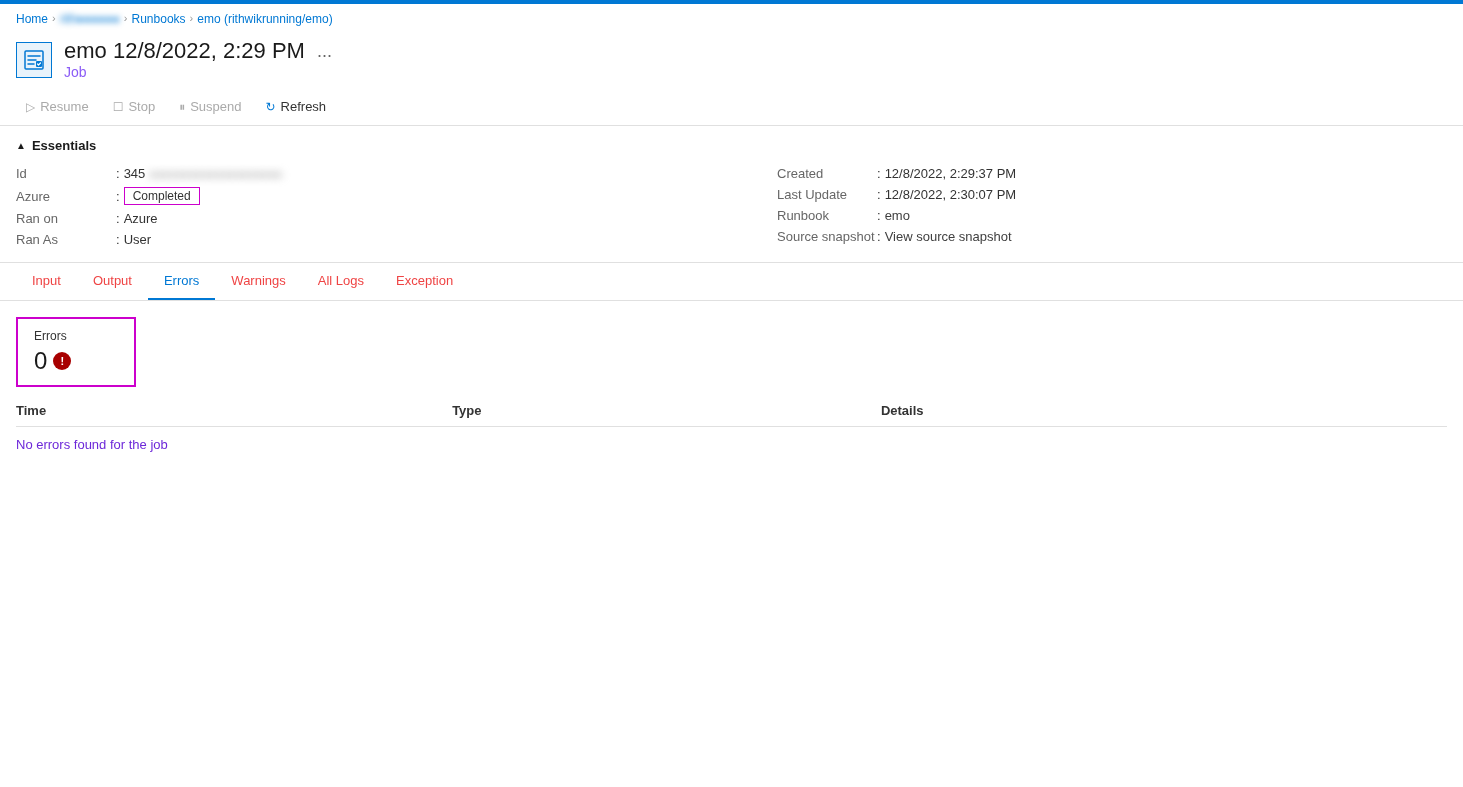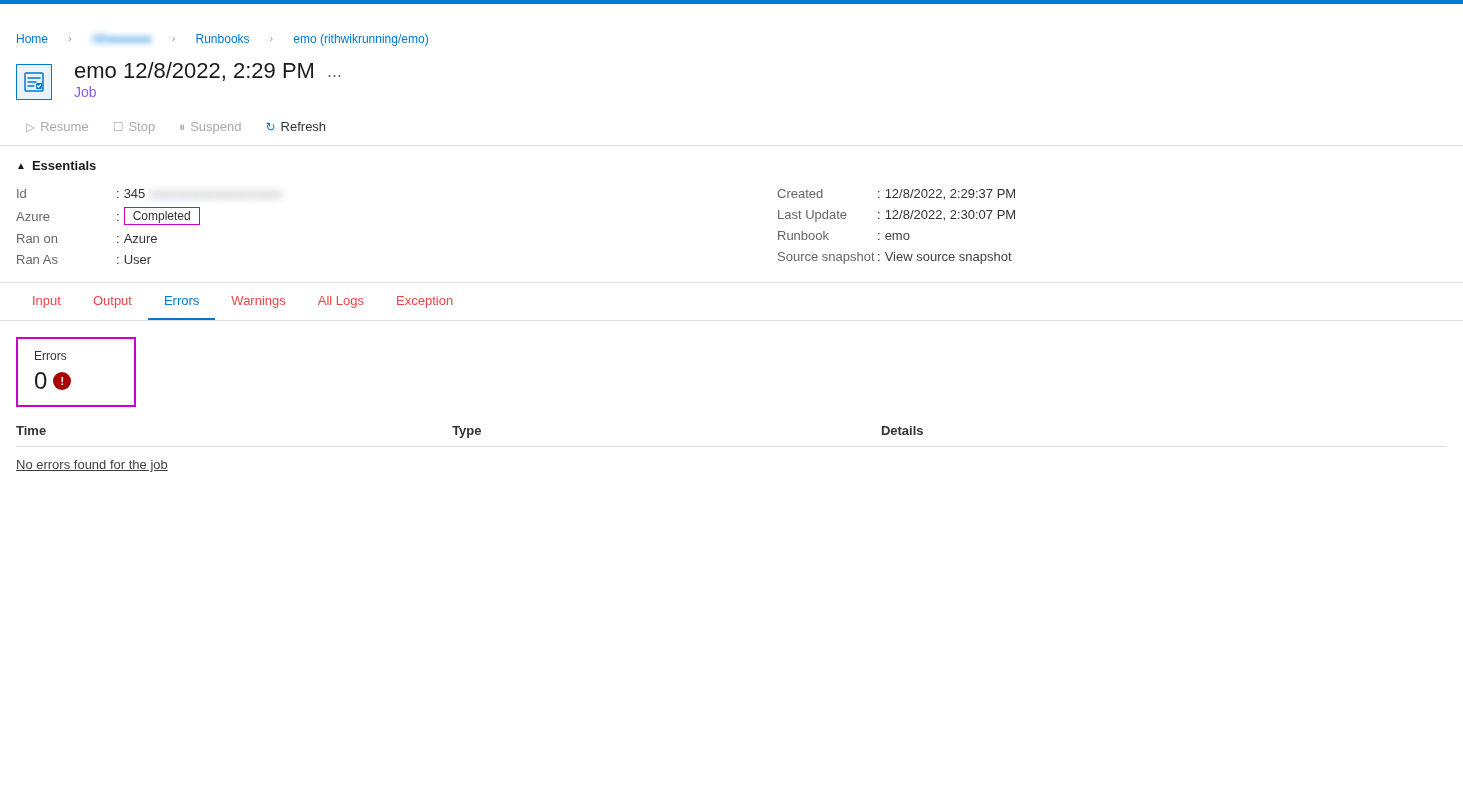--- a/index.html
+++ b/index.html
@@ -18,33 +18,32 @@
       background: #0078d4;
       width: 100%;
     }
 
     
     .breadcrumb {
       display: flex;
       padding: 8px 16px;
       font-size: 12px;
       color: #0078d4;
-      gap: 20px;
-      margin-top: 20px;
+      gap: 4px;
     }
     .breadcrumb span { color: #333; }
     .breadcrumb a { color: #0078d4; text-decoration: none; cursor: pointer; }
     .breadcrumb .separator { color: #999; font-size: 11px; }
 
     
     .page-header {
       display: flex;
-      align-items: flex-end;
+      align-items: center;
       padding: 4px 16px 8px 16px;
-      gap: 22px;
+      gap: 12px;
     }
     .page-icon {
       width: 36px;
       height: 36px;
       background: #e8f3fb;
       border: 1px solid #0078d4;
       display: flex;
       align-items: center;
       justify-content: center;
       flex-shrink: 0;
@@ -226,23 +225,22 @@
       font-weight: 600;
       color: #333;
     }
     .data-table td {
       padding: 10px 12px 10px 0;
       font-size: 13px;
       color: #555;
       border-bottom: 1px solid #f0f0f0;
     }
     .no-data-row td {
-      color: #404040;
+      color: #6d28d9;
       border-bottom: none;
-      text-decoration: underline;
     }
 
     
     .colon { margin-right: 4px; }
   </style>
 </head>
 <body>
 
 <div class="top-bar"></div>
 

